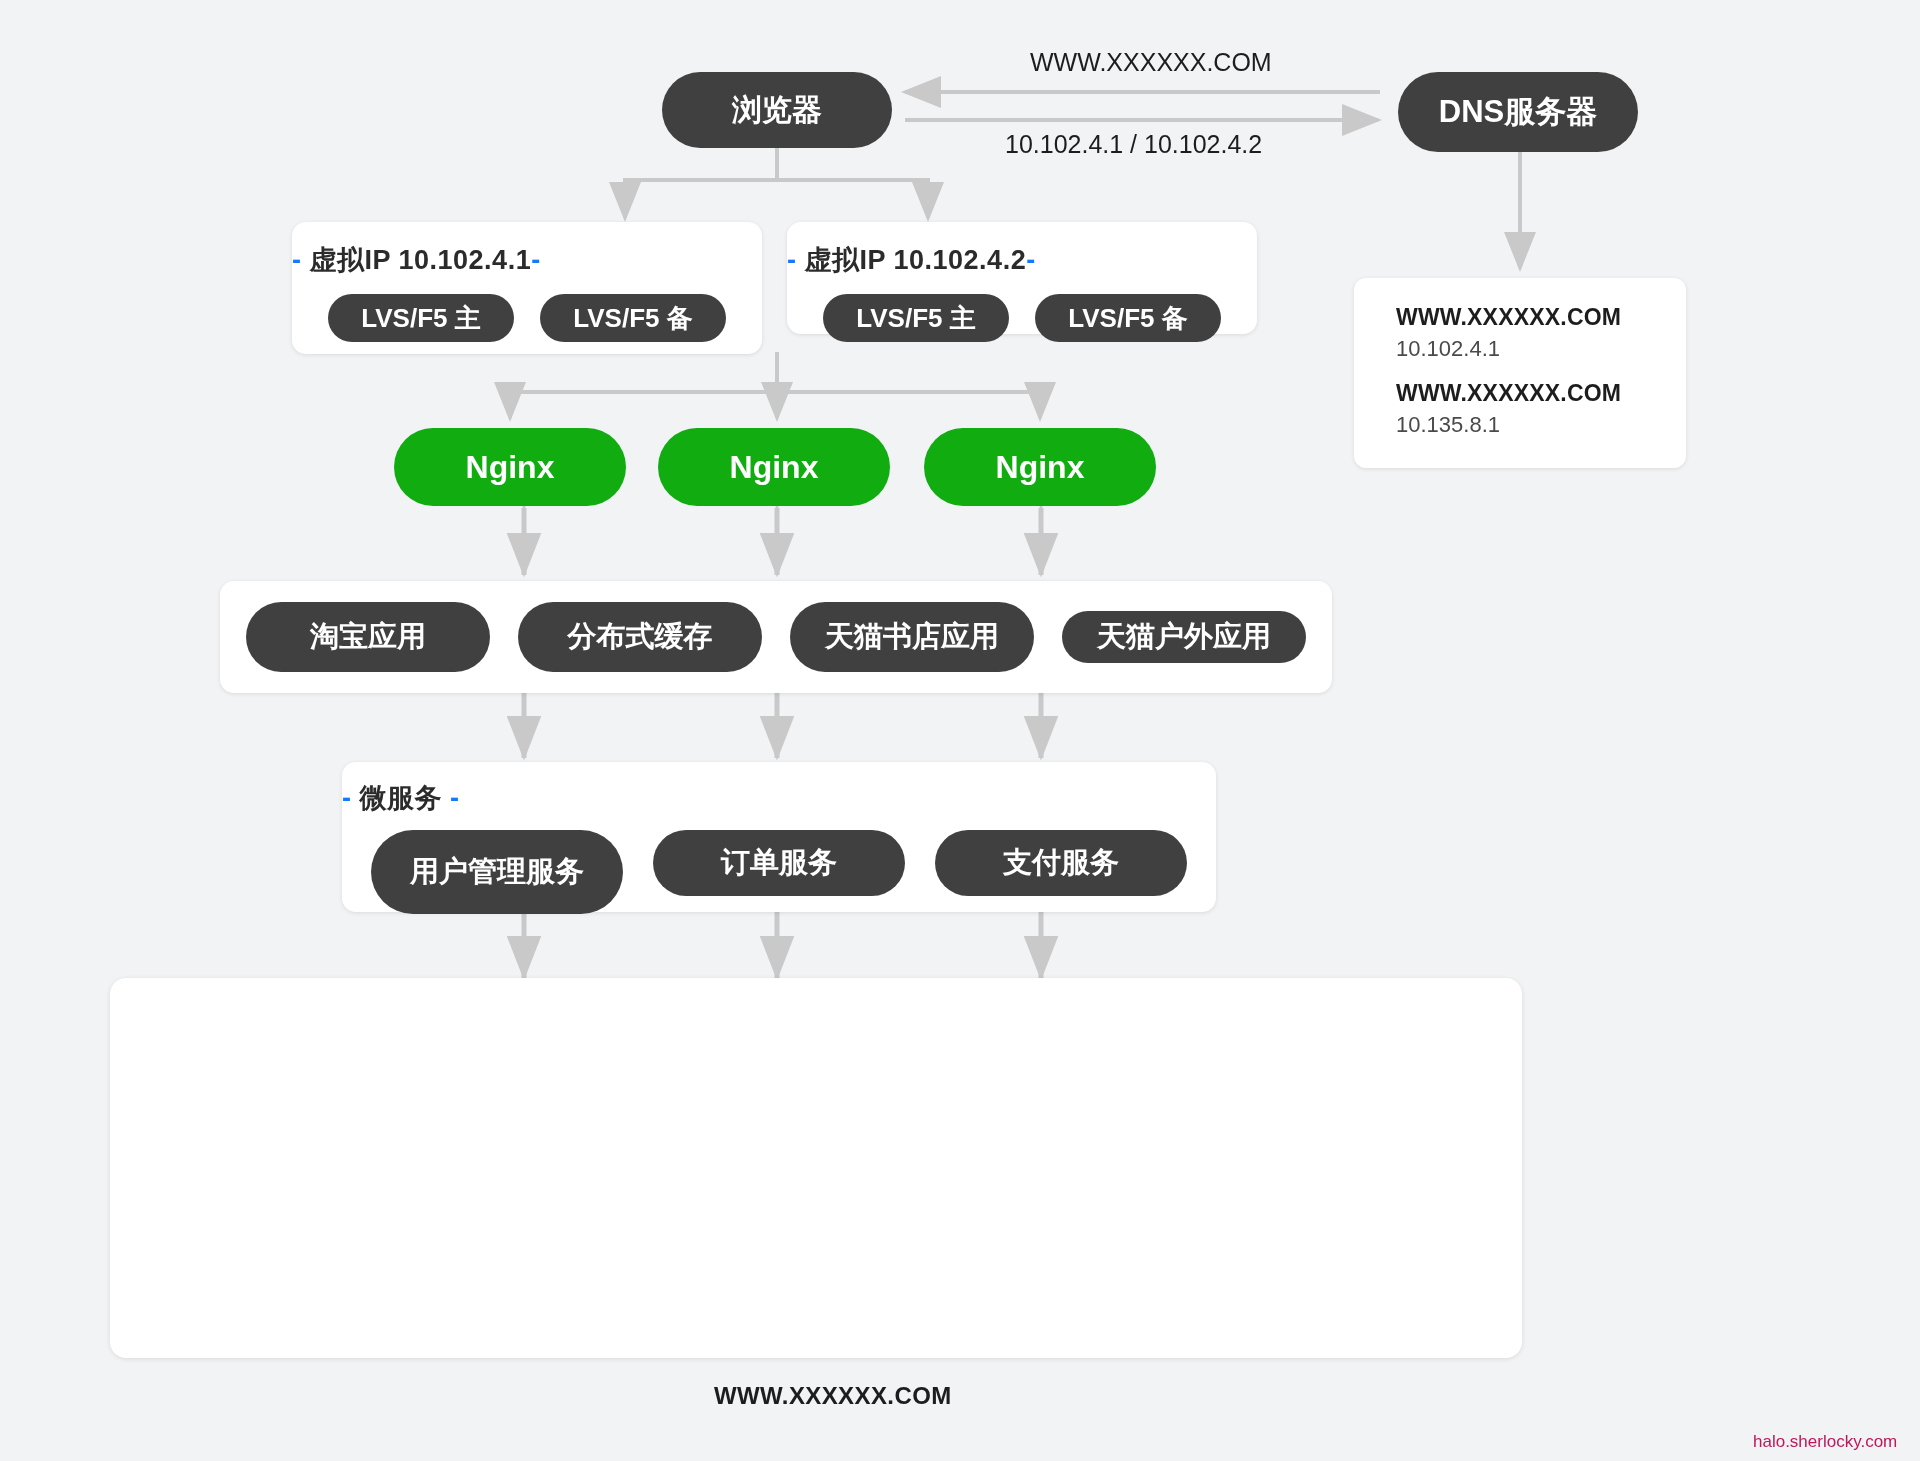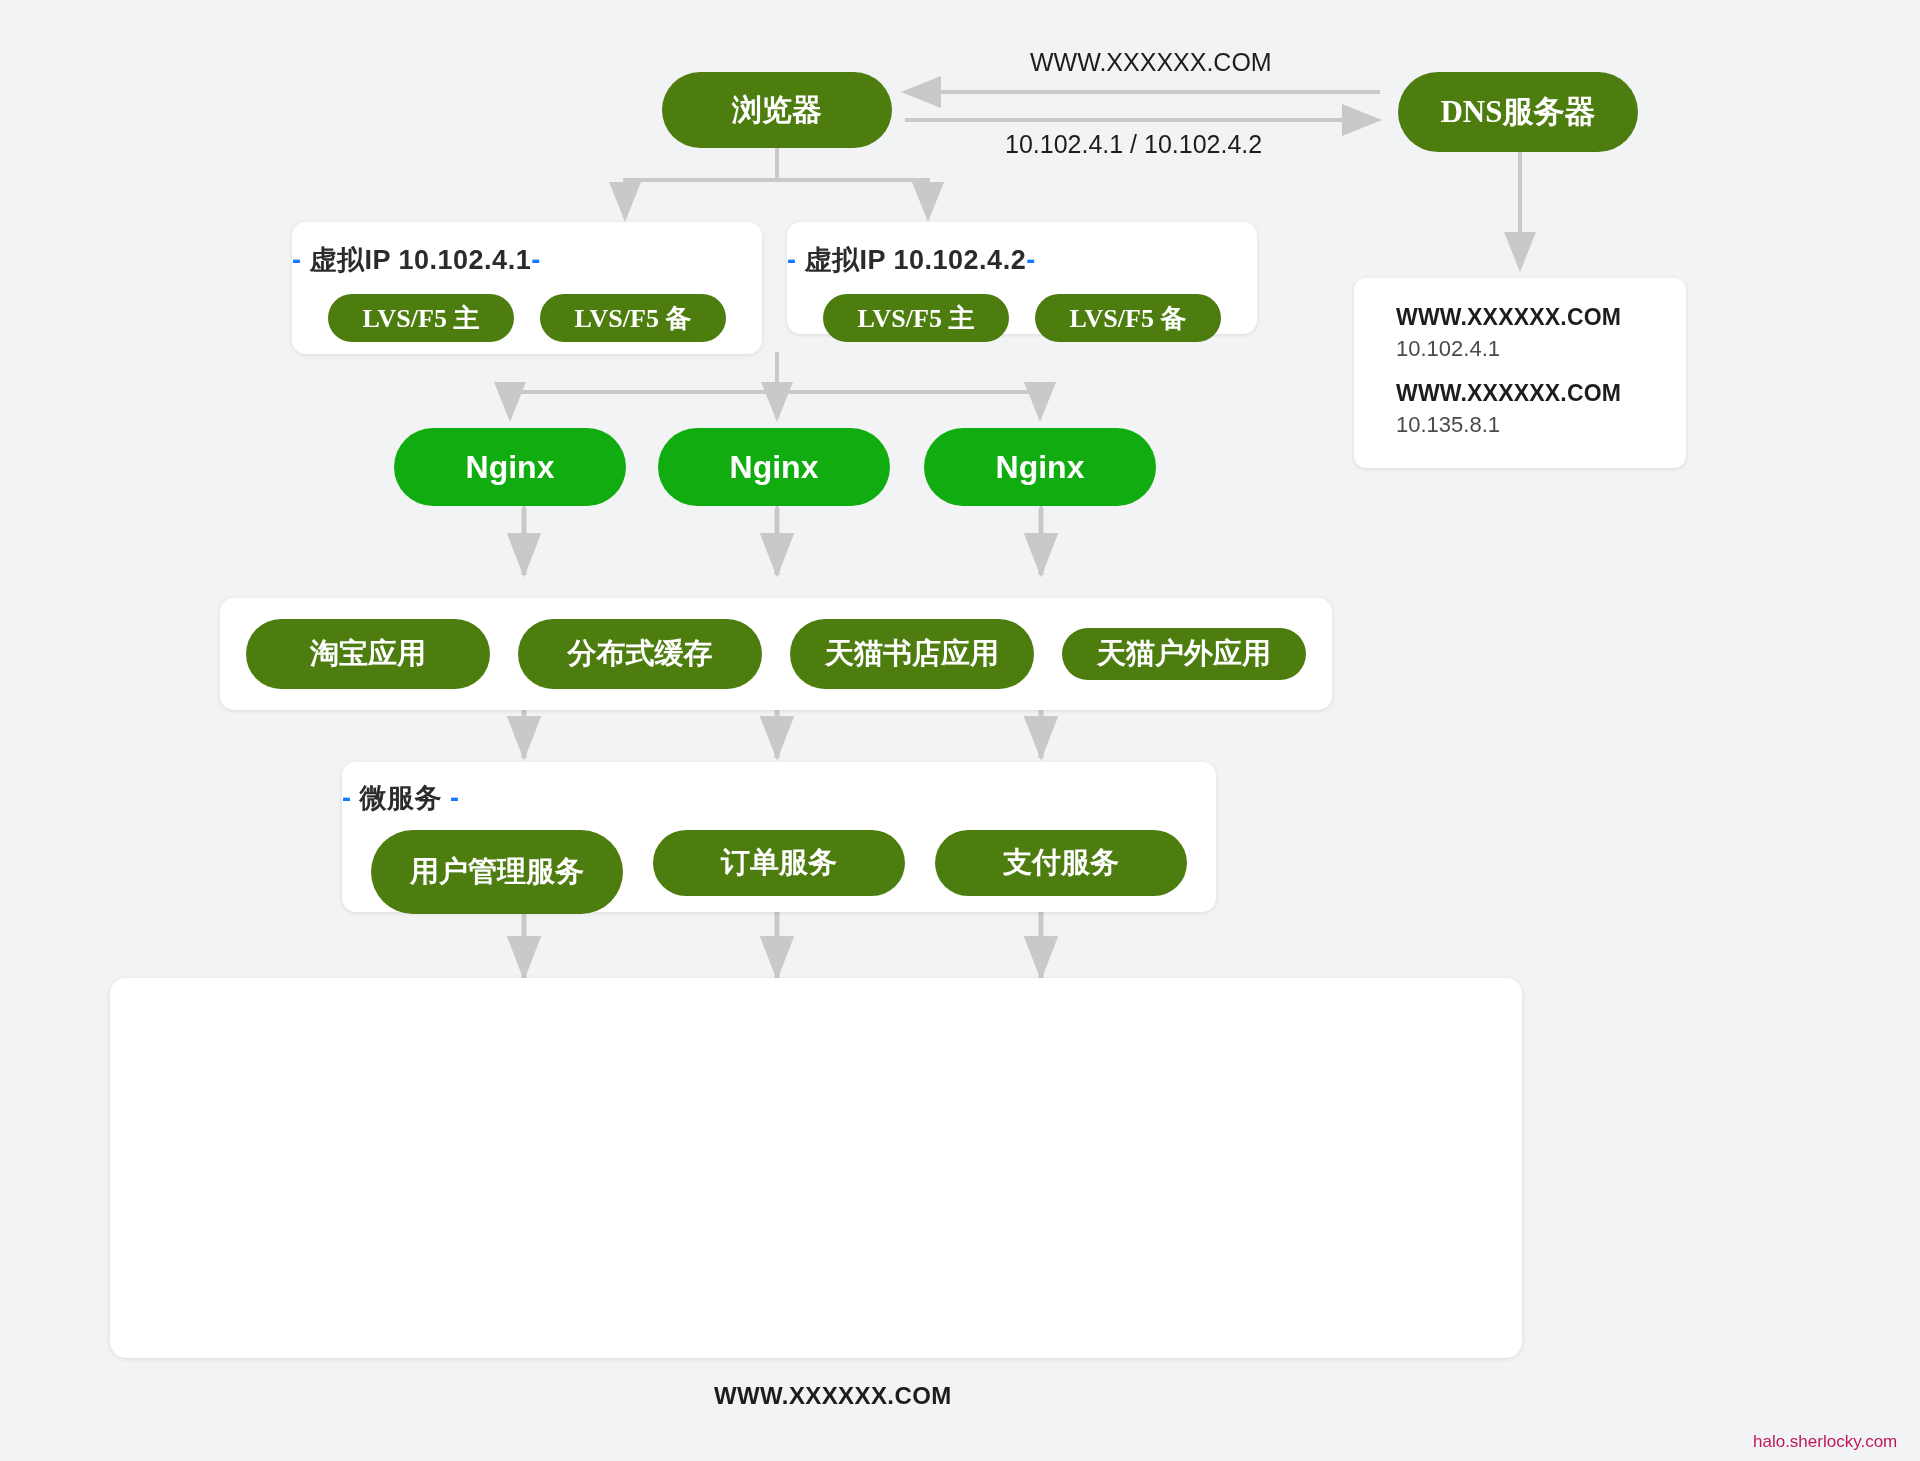--- a/index.html
+++ b/index.html
@@ -15,21 +15,21 @@
   svg.wires { position: absolute; left: 0; top: 0; width: 1920px; height: 1461px; pointer-events: none; z-index: 1; }
 
   .node { position: absolute; z-index: 3; }
 
   
   .pill {
     display: flex; align-items: center; justify-content: center;
     color: #fff; font-weight: bold; white-space: nowrap;
     border-radius: 999px;
   }
-  .pill-blue   { background: #4d7c0f; font-family: Liberation Serif, serif; }
+  .pill-blue   { background: #404040; }
   .pill-green  { background: #10ac10; }
 
   
   .panel {
     background: #ffffff;
     border-radius: 14px;
     box-shadow: 0 1px 4px rgba(0,0,0,0.10);
     position: absolute;
     z-index: 2;
   }
@@ -213,21 +213,21 @@
   <div class="node pill pill-green" style="left:394px; top:428px; width:232px; height:78px; font-size:32px;">
     <span>Nginx</span>
   </div>
   <div class="node pill pill-green" style="left:658px; top:428px; width:232px; height:78px; font-size:32px;">
     <span>Nginx</span>
   </div>
   <div class="node pill pill-green" style="left:924px; top:428px; width:232px; height:78px; font-size:32px;">
     <span>Nginx</span>
   </div>
 
-  <div class="panel" style="left:220px; top:598px; width:1112px; height:112px;">
+  <div class="panel" style="left:220px; top:581px; width:1112px; height:112px;">
     <div style="display:flex; gap:28px; justify-content:center; align-items:center; height:100%;">
       <div class="pill pill-blue" style="width:244px; height:70px; font-size:29px;">
         <span>淘宝应用</span>
       </div>
       <div class="pill pill-blue" style="width:244px; height:70px; font-size:29px;">
         <span>分布式缓存</span>
       </div>
       <div class="pill pill-blue" style="width:244px; height:70px; font-size:29px;">
         <span>天猫书店应用</span>
       </div>

